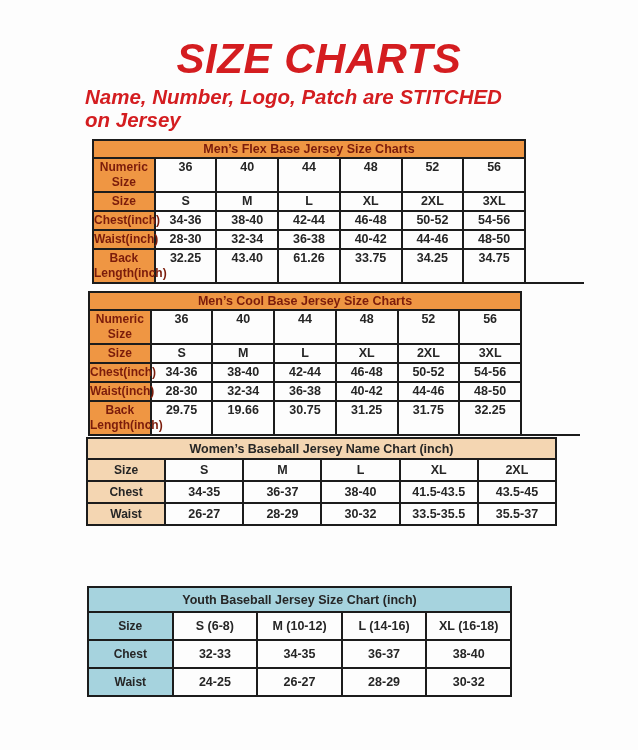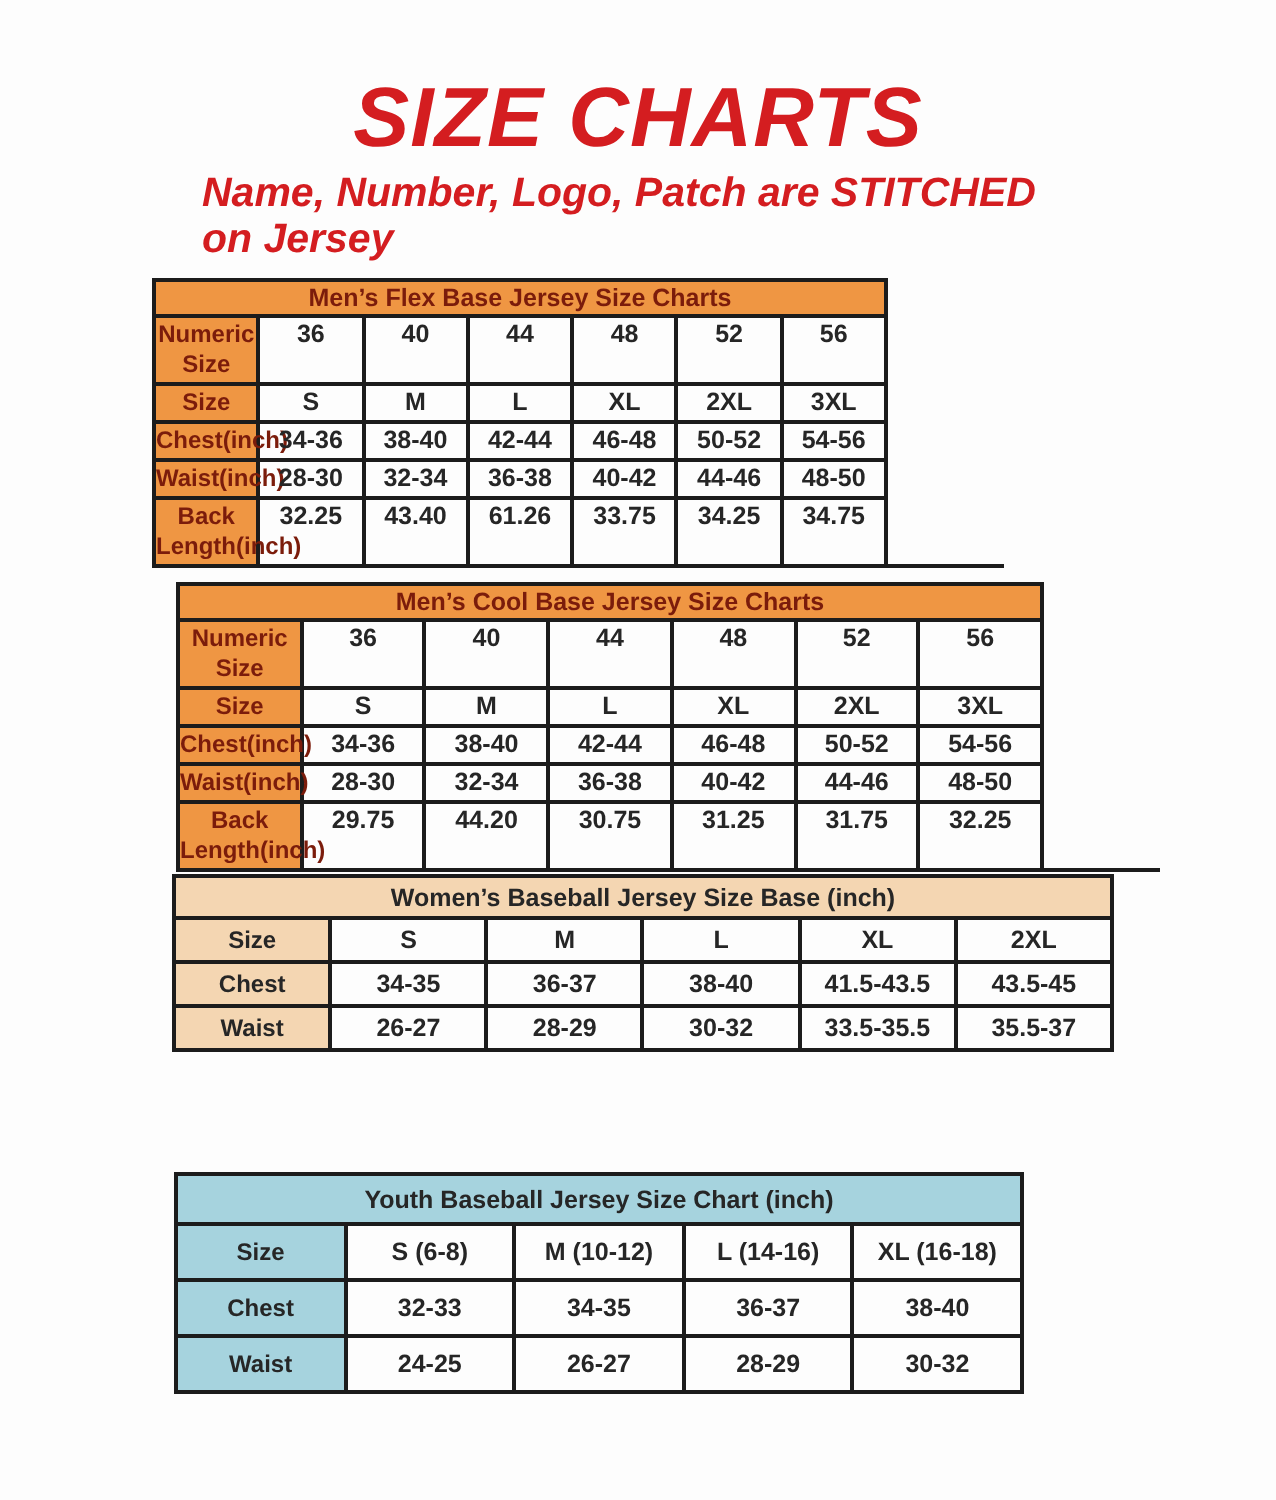--- a/index.html
+++ b/index.html
@@ -19,25 +19,25 @@
 
   .main-title{
     position:absolute;top:36px;left:0;width:100%;
     text-align:center;font-size:42px;line-height:1.1;
     font-weight:bold;font-style:italic;color:var(--title-red);
     letter-spacing:0.5px;
   }
   .subtitle{
     position:absolute;top:85px;left:85px;width:480px;
     font-size:20.5px;line-height:23px;
-    font-weight:bold;font-style:italic;color:var(--title-red);margin-left:16px;
+    font-weight:bold;font-style:italic;color:var(--title-red);
   }
 
   section.size-table{position:absolute;}
-  section.pos-0{left:76px;top:139px;width:368px;}
+  section.pos-0{left:92px;top:139px;width:434px;}
   section.pos-1{left:88px;top:291px;width:434px;}
   section.pos-2{left:86px;top:437px;width:471px;}
   section.pos-3{left:87px;top:586px;width:425px;}
 
   table{border-collapse:collapse;table-layout:fixed;width:100%;}
   th,td{
     border:2px solid var(--border);
     text-align:center;font-weight:bold;
     font-size:12.5px;color:var(--cell-text);
   }
@@ -174,36 +174,36 @@
             <td>28-30</td>
             <td>32-34</td>
             <td>36-38</td>
             <td>40-42</td>
             <td>44-46</td>
             <td>48-50</td>
           </tr>
           <tr>
             <td class="label">Back Length(inch)</td>
             <td>29.75</td>
-            <td>44.20</td>
+            <td>19.66</td>
             <td>30.75</td>
             <td>31.25</td>
             <td>31.75</td>
             <td>32.25</td>
           </tr>
         </tbody>
     </table>
     <div class="bottom-ext"></div>
   </section>
 
   <section class="size-table pos-2 theme-peach">
     <table>
       <thead>
         <tr>
-          <th class="t-title" colspan="6">Women’s Baseball Jersey Size Base (inch)</th>
+          <th class="t-title" colspan="6">Women’s Baseball Jersey Name Chart (inch)</th>
         </tr>
       </thead>
       <tbody>
           <tr>
             <td class="label">Size</td>
             <td>S</td>
             <td>M</td>
             <td>L</td>
             <td>XL</td>
             <td>2XL</td>

